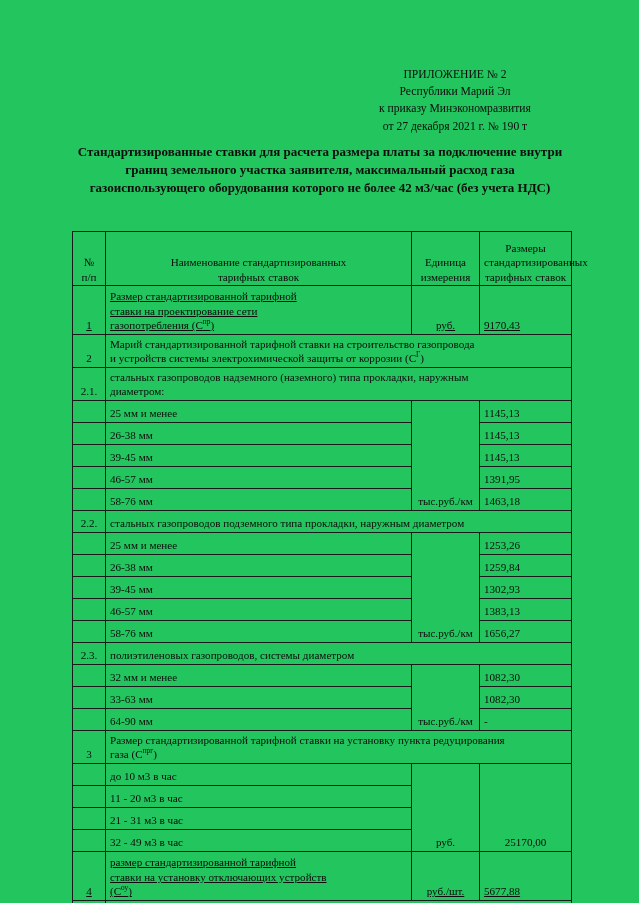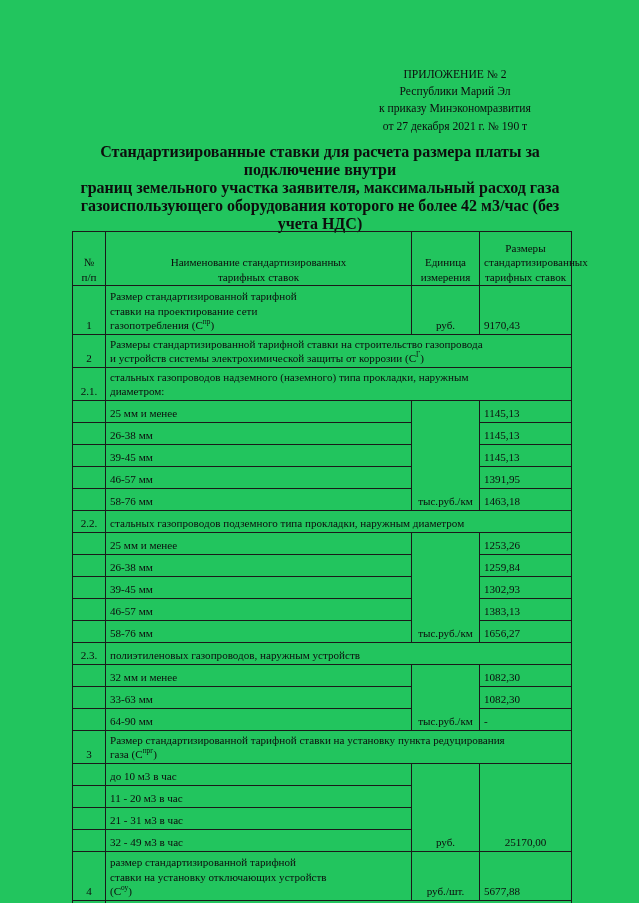--- a/index.html
+++ b/index.html
@@ -37,21 +37,21 @@
   .doc-header div { white-space: nowrap; }
 
   
   .doc-title {
     position: absolute;
     left: 64px;
     top: 143px;
     width: 512px;
     text-align: center;
     font-weight: bold;
-    font-size: 16px;
+    font-size: 13px;
     line-height: 18px;
   }
 
   
   .tbl-wrap {
     position: absolute;
     left: 72px;
     top: 231px;
     width: 499px;
   }
@@ -93,21 +93,21 @@
   td.val {
     text-align: left;
     vertical-align: bottom;
     padding-bottom: 2px;
   }
   td.unit-mid, td.val-mid {
     vertical-align: middle;
     text-align: center;
     padding-bottom: 0;
   }
-  td.tall { height: 46px; vertical-align: bottom; }
+  td.tall { height: 46px; vertical-align: bottom; text-decoration: underline; }
   td.sec  { height: 30px; vertical-align: bottom; margin-top: 24px; }
   td.sub  { height: 19px; vertical-align: bottom; }
   td.wide-desc { height: 30px; vertical-align: bottom; }
 
   sup { font-size: 0.66em; vertical-align: super; line-height: 0; }
 </style>
 </head>
 <body>
 
 <div class="page">
@@ -163,21 +163,21 @@
             <span>ставки на проектирование сети</span><br>
             <span>газопотребления (С</span><sup>пр</sup><span>)</span>
           </td>
           <td class="unit tall">руб.</td>
           <td class="val tall">9170,43</td>
         </tr>
 
         <tr>
           <td class="num wide-desc">2</td>
           <td class="name wide-desc" colspan="3">
-            <span>Размеры стандартизированной тарифной ставки на строительство газопровода</span><br>
+            <span>Марий стандартизированной тарифной ставки на строительство газопровода</span><br>
             <span>и устройств системы электрохимической защиты от коррозии (С</span><sup>Г</sup><span>)</span>
           </td>
         </tr>
 
         <tr>
           <td class="num sec">2.1.</td>
           <td class="name sec" colspan="3">
             <span>стальных газопроводов надземного (наземного) типа прокладки, наружным</span><br>
             <span>диаметром:</span>
           </td>
@@ -235,21 +235,21 @@
           <td class="val sub">1383,13</td>
         </tr>
         <tr>
           <td class="num sub"></td>
           <td class="name sub">58-76 мм</td>
           <td class="val sub">1656,27</td>
         </tr>
 
         <tr>
           <td class="num sub">2.3.</td>
-          <td class="name sub" colspan="3">полиэтиленовых газопроводов, наружным устройств</td>
+          <td class="name sub" colspan="3">полиэтиленовых газопроводов, системы диаметром</td>
         </tr>
         <tr>
           <td class="num sub"></td>
           <td class="name sub">32 мм и менее</td>
           <td class="unit-mid" rowspan="3">тыс.руб./км</td>
           <td class="val sub">1082,30</td>
         </tr>
         <tr>
           <td class="num sub"></td>
           <td class="name sub">33-63 мм</td>

